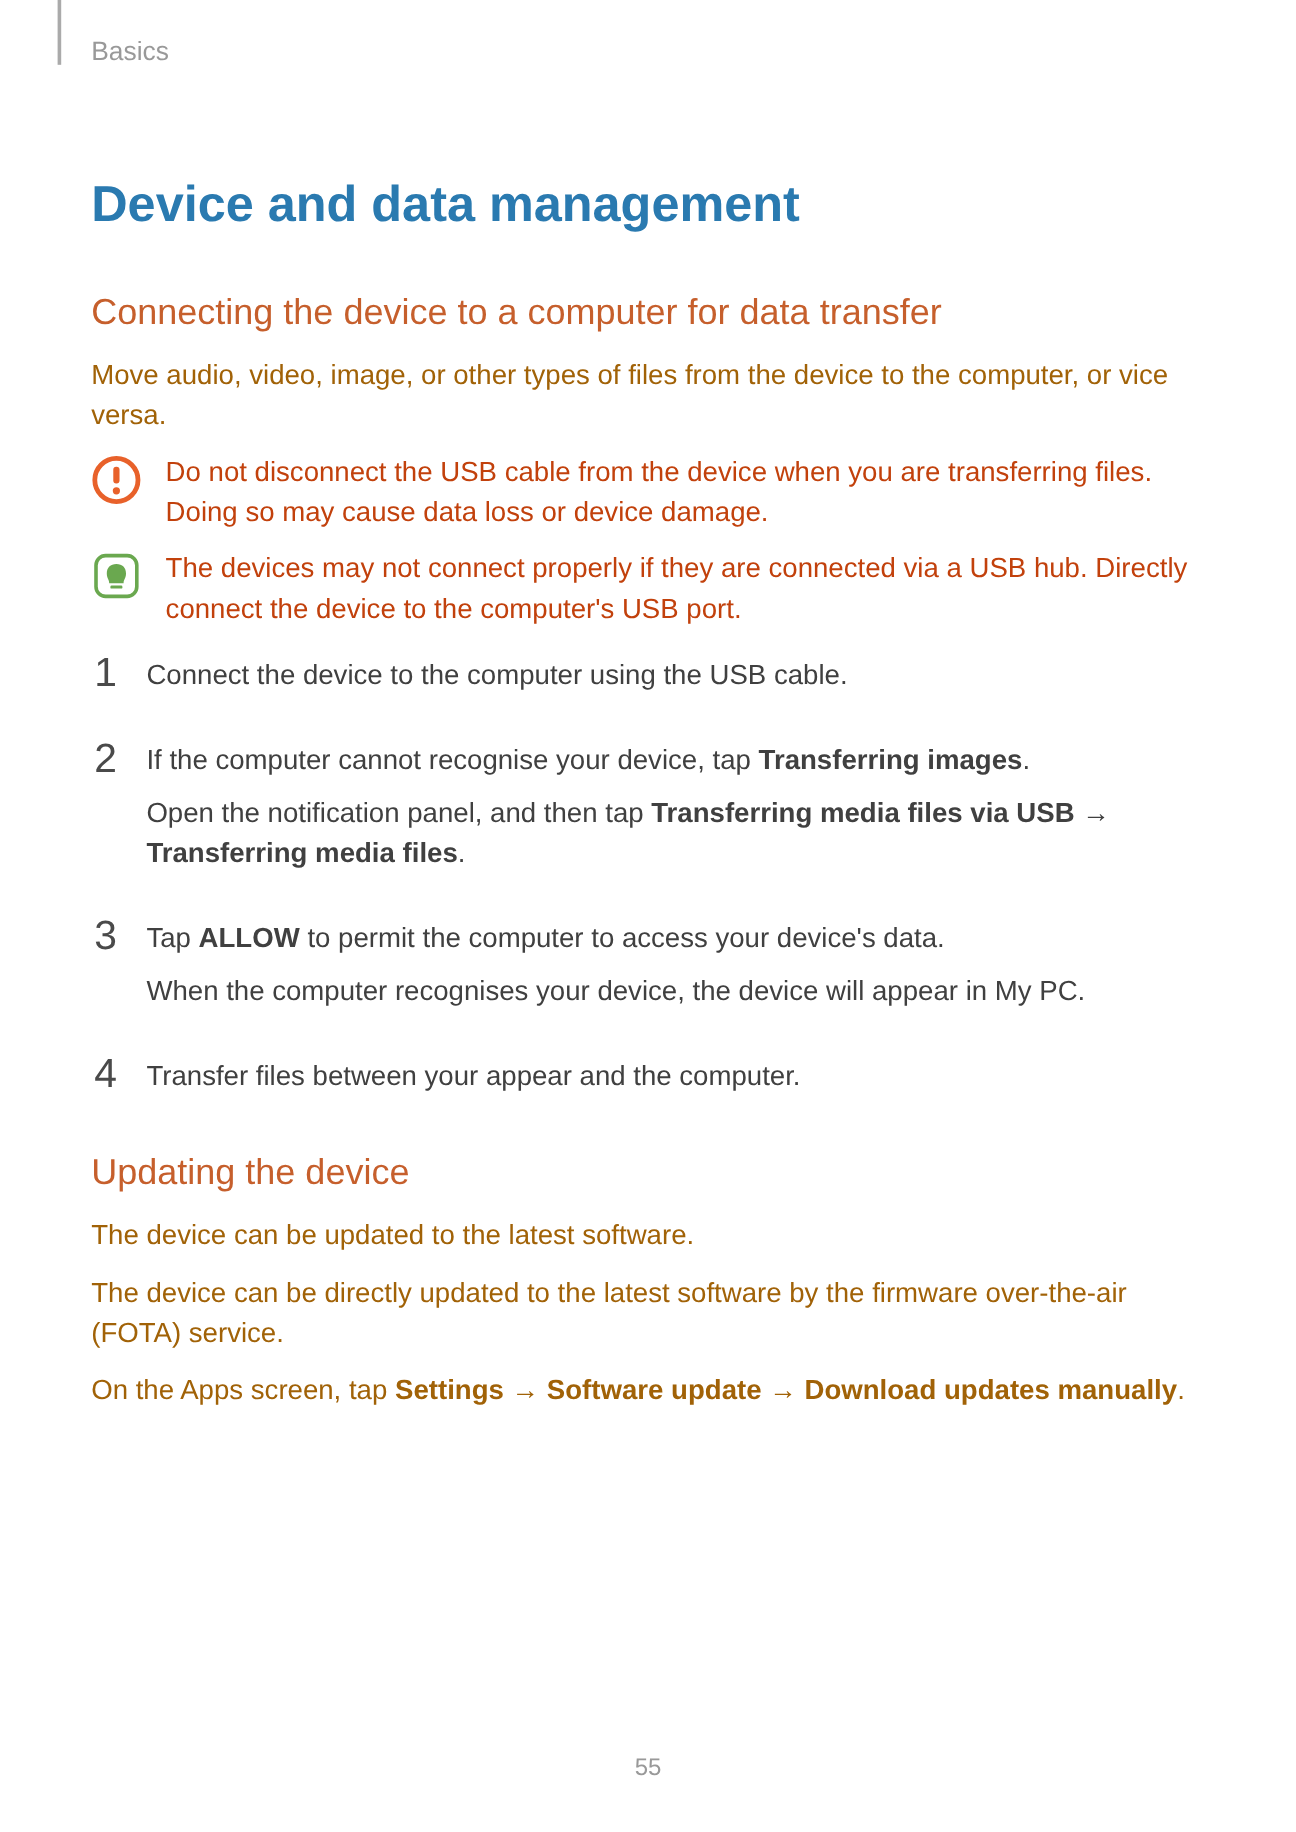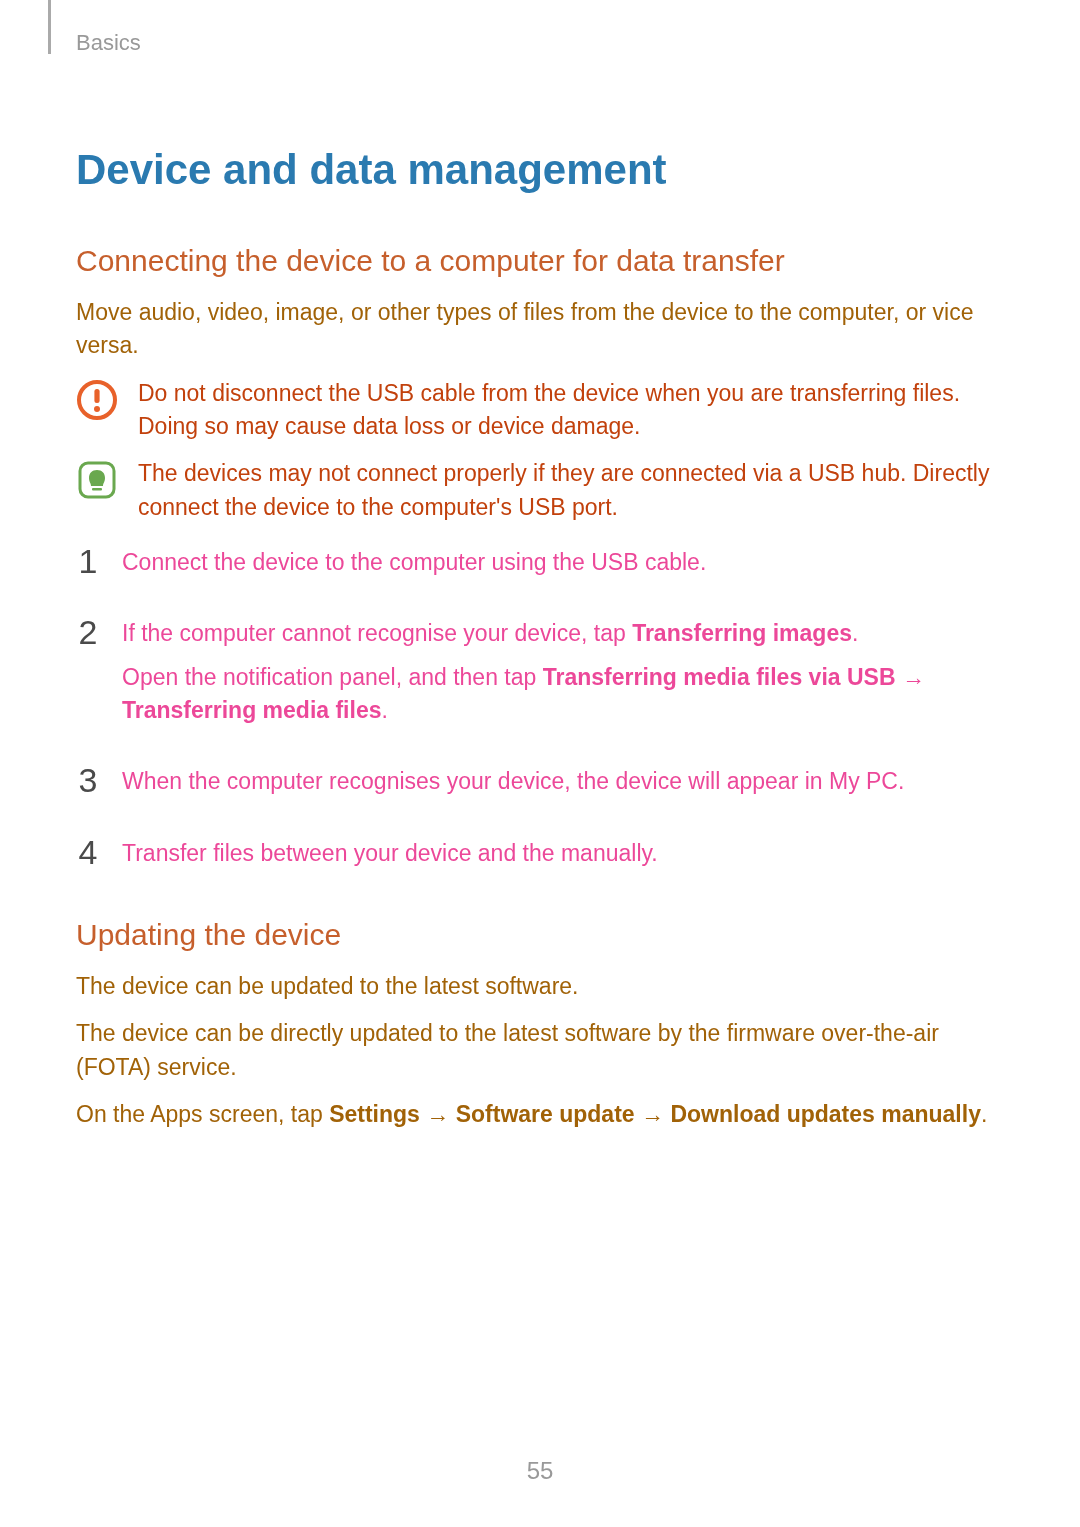--- a/index.html
+++ b/index.html
@@ -93,41 +93,41 @@
       font-size: 34px;
       font-weight: 400;
       flex-shrink: 0;
       width: 24px;
       text-align: center;
       line-height: 1;
       margin-top: -2px;
     }
     .step-body {
       flex: 1;
-      color: #ec4899;
+      color: #404040;
       font-size: 23px;
       line-height: 1.45;
     }
     .step-body > div {
       margin-bottom: 10px;
     }
     .b {
       font-weight: 700;
     }
     .arrow {
       font-size: 23px;
     }
     .page-num {
       position: absolute;
       bottom: 42px;
       left: 0;
       width: 100%;
       text-align: center;
       color: #999;
-      font-size: 24px;
+      font-size: 20px;
     }
   </style>
 </head>
 <body>
 
 <div class="header-bar"></div>
 <div class="header-text">Basics</div>
 
 <div class="content">
   <h1>Device and data management</h1>
@@ -166,28 +166,29 @@
       <div class="step-num">2</div>
       <div class="step-body">
         <div><span>If the computer cannot recognise your device, tap </span><span class="b">Transferring images</span><span>.</span></div>
         <div><span>Open the notification panel, and then tap </span><span class="b">Transferring media files via USB</span><span class="arrow"> → </span><span class="b">Transferring media files</span><span>.</span></div>
       </div>
     </div>
 
     <div class="step">
       <div class="step-num">3</div>
       <div class="step-body">
+        <div><span>Tap </span><span class="b">ALLOW</span><span> to permit the computer to access your device's data.</span></div>
         <div>When the computer recognises your device, the device will appear in My PC.</div>
       </div>
     </div>
 
     <div class="step">
       <div class="step-num">4</div>
       <div class="step-body">
-        <div>Transfer files between your device and the manually.</div>
+        <div>Transfer files between your appear and the computer.</div>
       </div>
     </div>
 
   </div>
 
   <h2>Updating the device</h2>
   <p>The device can be updated to the latest software.</p>
 
   <p>The device can be directly updated to the latest software by the firmware over-the-air (FOTA) service.</p>
   <p><span>On the Apps screen, tap </span><span class="b">Settings</span><span class="arrow"> → </span><span class="b">Software update</span><span class="arrow"> → </span><span class="b">Download updates manually</span><span>.</span></p>

